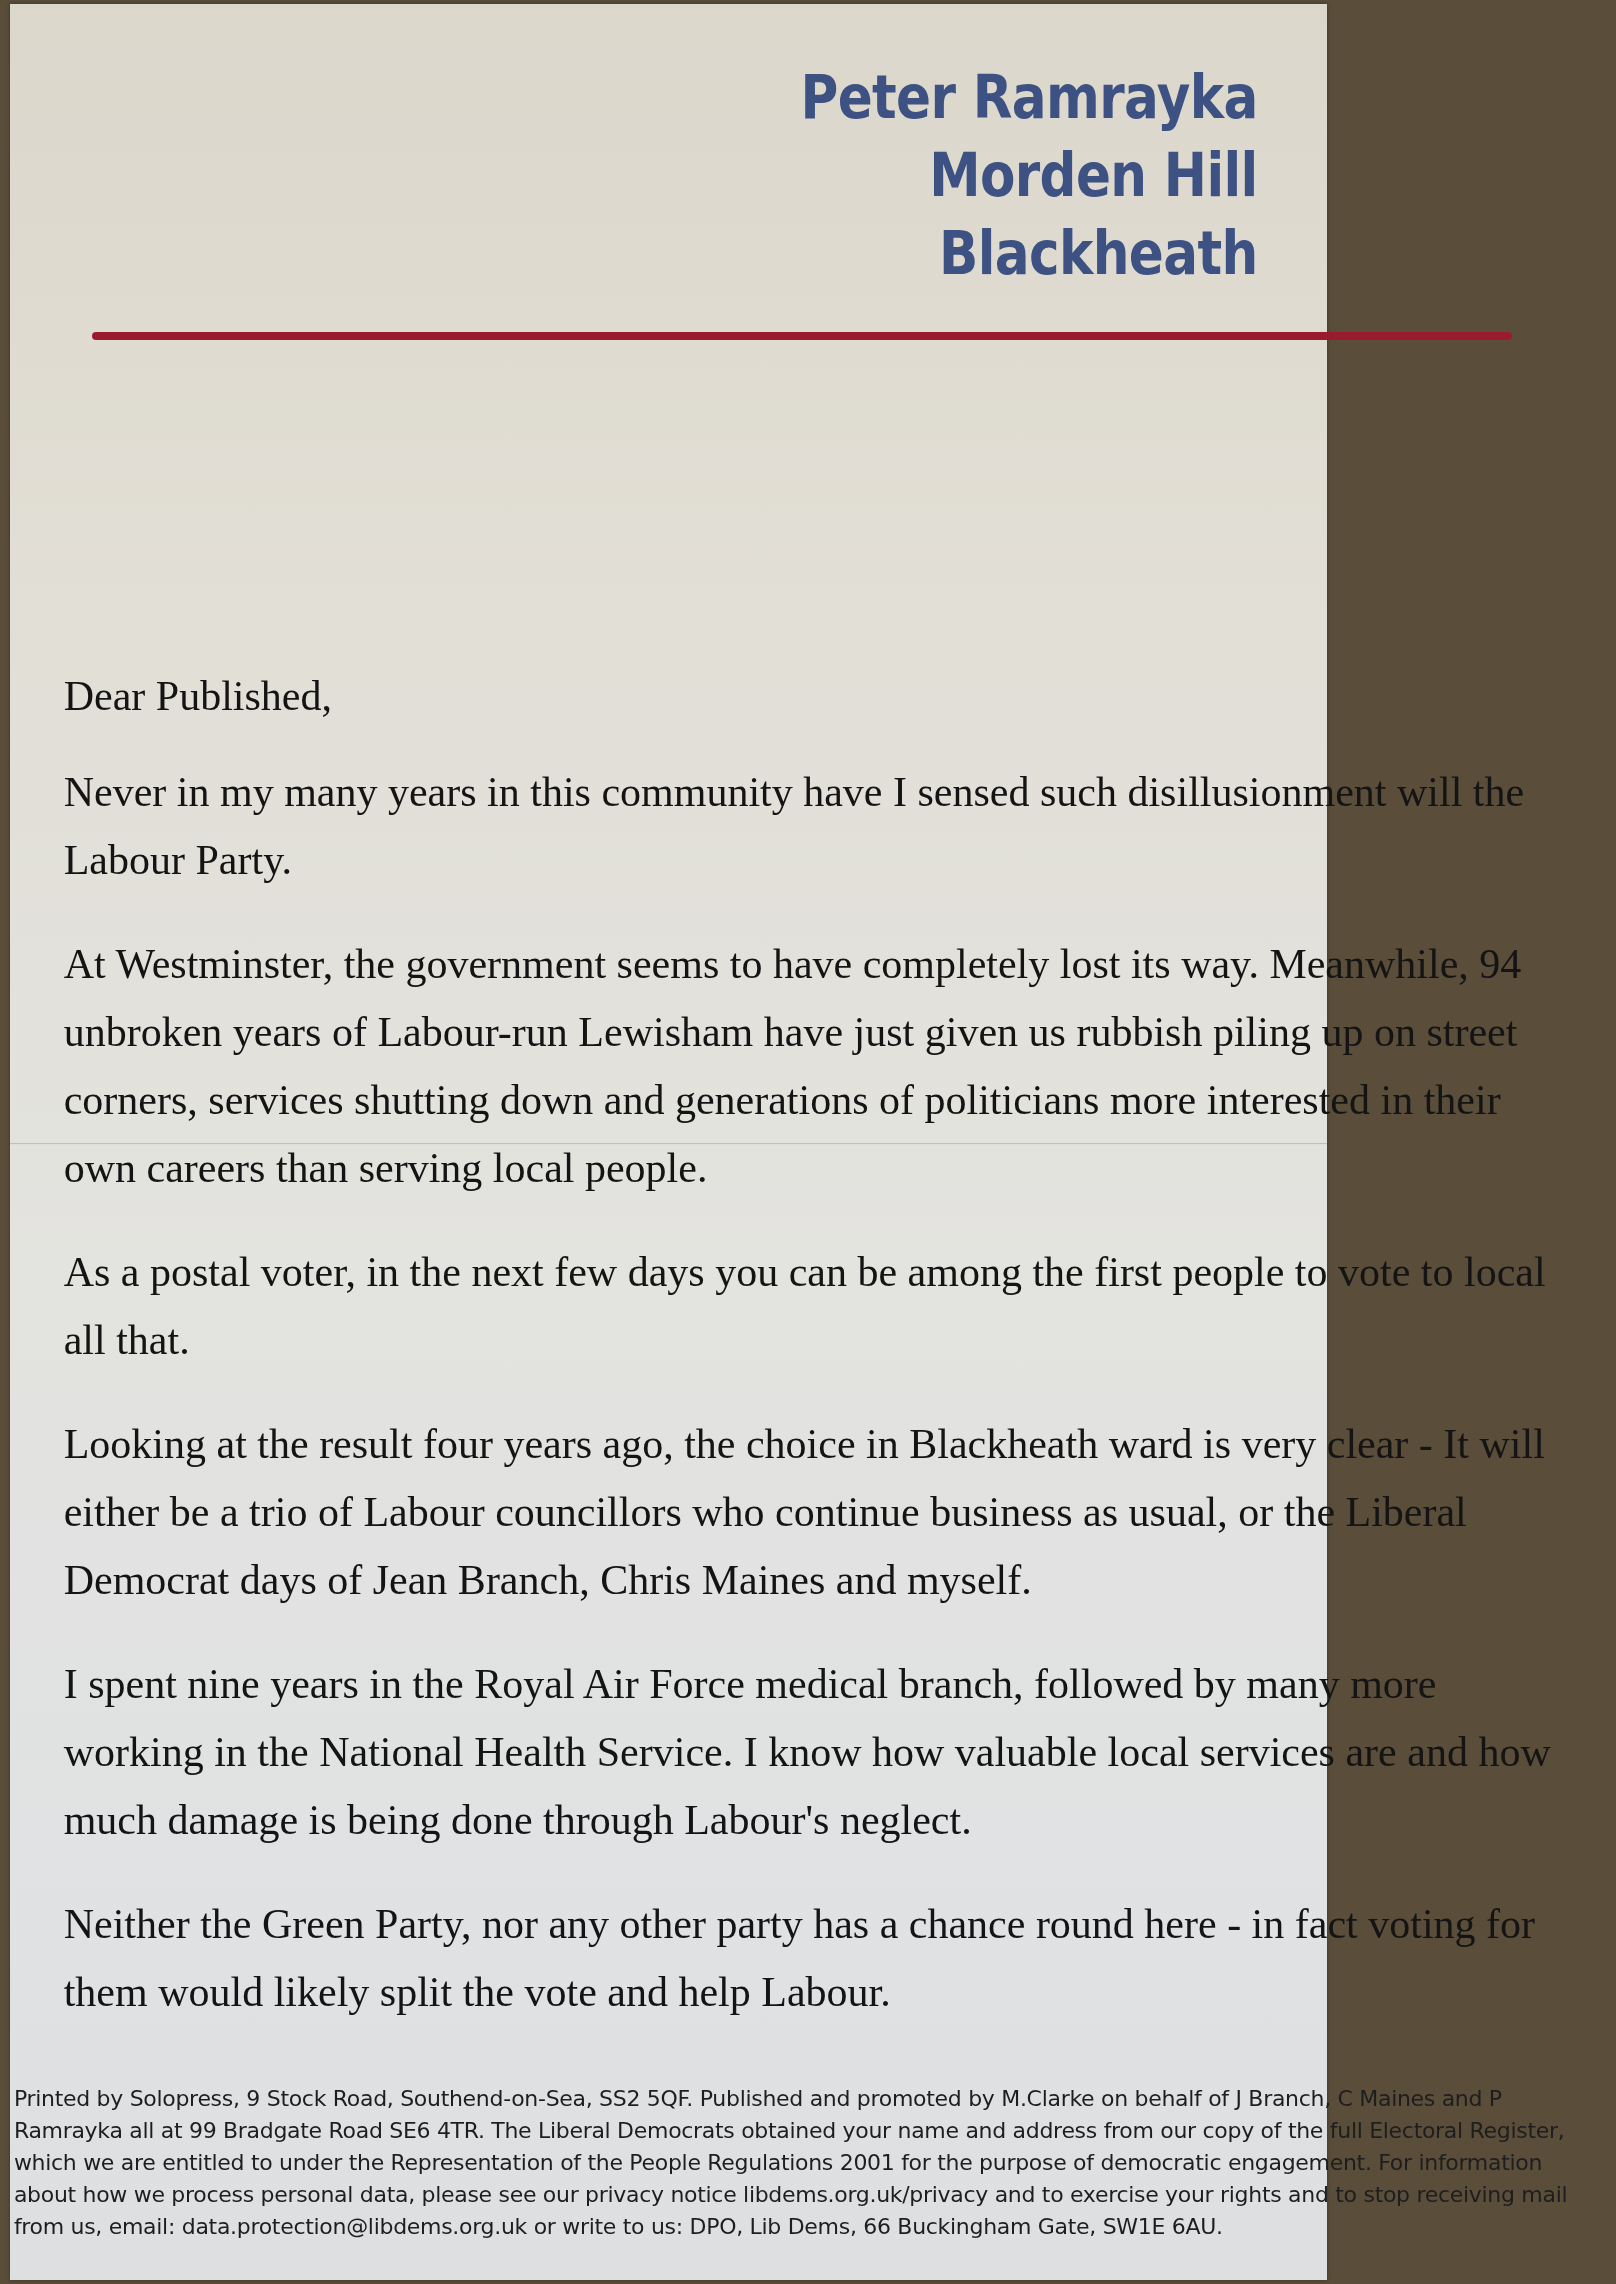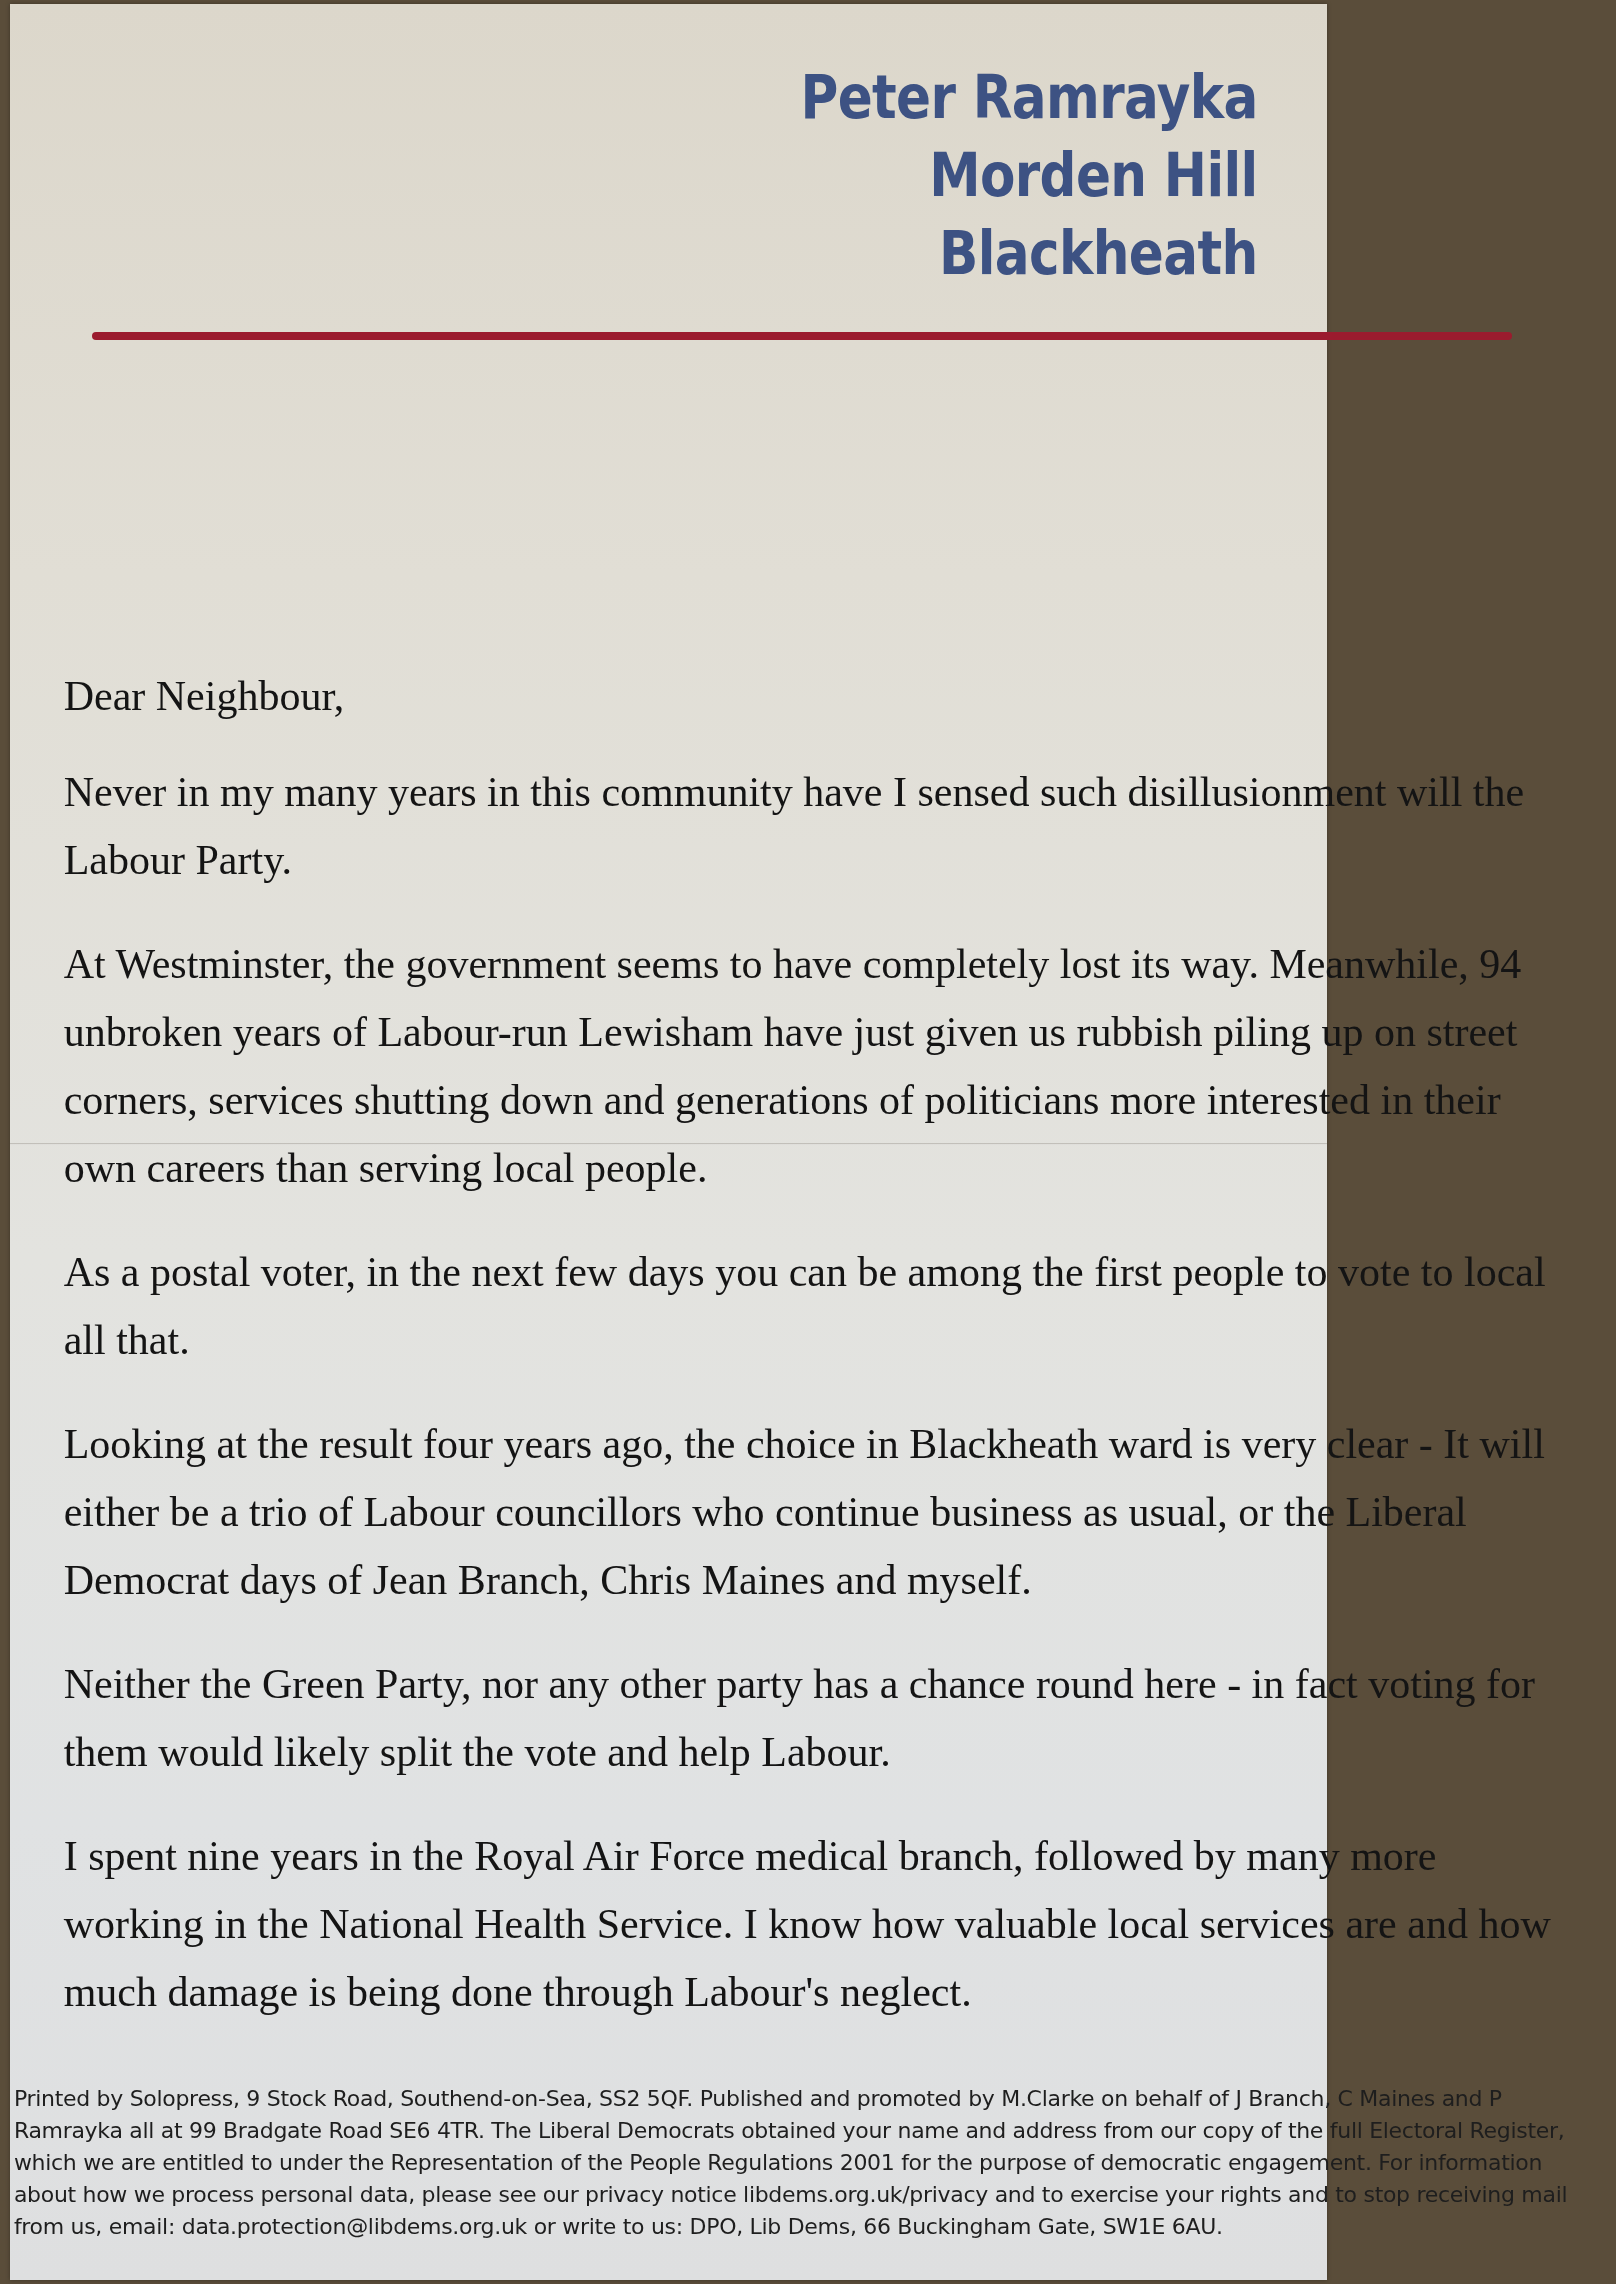--- a/index.html
+++ b/index.html
@@ -91,25 +91,25 @@
     <div>Peter Ramrayka</div>
     <div>Morden Hill</div>
     <div>Blackheath</div>
   </div>
 
   <div class="rule" style="background: rgb(155, 27, 46);"></div>
 
   <div class="fold"></div>
 
   <div class="body" style="color: rgb(20, 20, 20);">
-    <p class="greeting">Dear Neighbour,</p>
+    <p class="greeting">Dear Published,</p>
     <p>Never in my many years in this community have I sensed such disillusionment will the Labour Party.</p>
     <p>At Westminster, the government seems to have completely lost its way. Meanwhile, 94 unbroken years of Labour-run Lewisham have just given us rubbish piling up on street corners, services shutting down and generations of politicians more interested in their own careers than serving local people.</p>
     <p>As a postal voter, in the next few days you can be among the first people to vote to local all that.</p>
     <p>Looking at the result four years ago, the choice in Blackheath ward is very clear - It will either be a trio of Labour councillors who continue business as usual, or the Liberal Democrat days of Jean Branch, Chris Maines and myself.</p>
+    <p>I spent nine years in the Royal Air Force medical branch, followed by many more working in the National Health Service. I know how valuable local services are and how much damage is being done through Labour's neglect.</p>
     <p>Neither the Green Party, nor any other party has a chance round here - in fact voting for them would likely split the vote and help Labour.</p>
-    <p>I spent nine years in the Royal Air Force medical branch, followed by many more working in the National Health Service. I know how valuable local services are and how much damage is being done through Labour's neglect.</p>
   </div>
 
   <div class="imprint">Printed by Solopress, 9 Stock Road, Southend-on-Sea, SS2 5QF. Published and promoted by M.Clarke on behalf of J Branch, C Maines and P Ramrayka all at 99 Bradgate Road SE6 4TR. The Liberal Democrats obtained your name and address from our copy of the full Electoral Register, which we are entitled to under the Representation of the People Regulations 2001 for the purpose of democratic engagement. For information about how we process personal data, please see our privacy notice libdems.org.uk/privacy and to exercise your rights and to stop receiving mail from us, email: data.protection@libdems.org.uk or write to us: DPO, Lib Dems, 66 Buckingham Gate, SW1E 6AU.</div>
 
 </div>
 
 
 </body></html>

